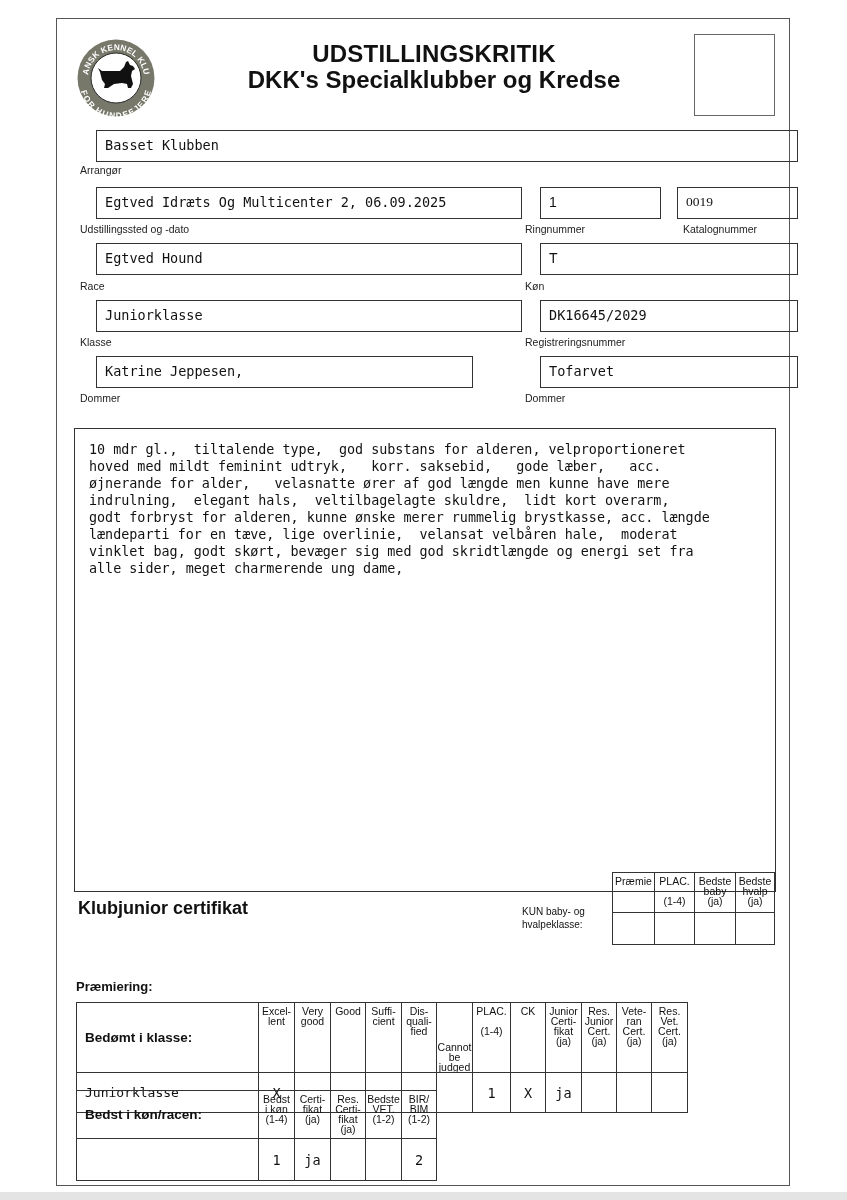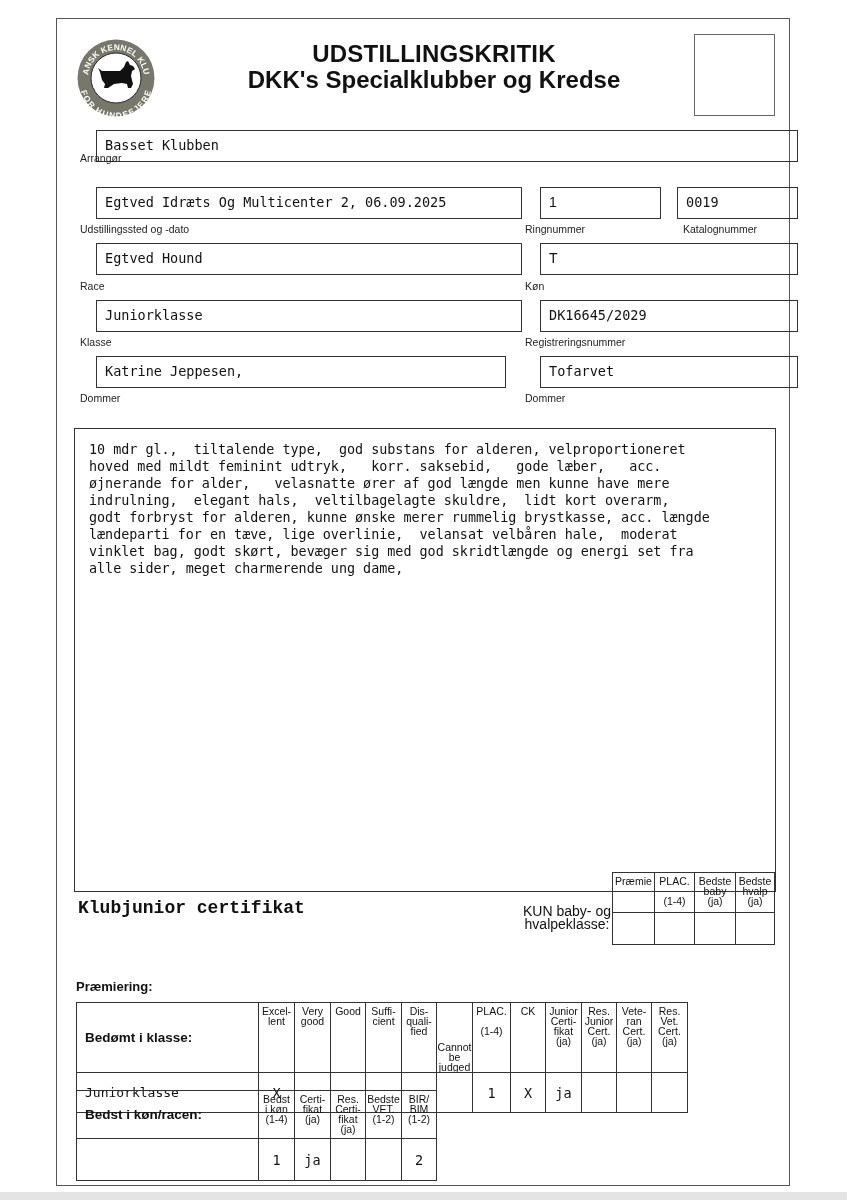--- a/index.html
+++ b/index.html
@@ -15,22 +15,22 @@
   .title1 { left:180px; top:40px; width:508px; text-align:center; font-weight:bold; font-size:24px; letter-spacing:0.2px; }
   .title2 { left:180px; top:66px; width:508px; text-align:center; font-weight:bold; font-size:24px; }
   .photo-box { left:694px; top:34px; width:81px; height:82px; border:1px solid #666; box-sizing:border-box; }
   .field { position:absolute; border:1.5px solid #333; box-sizing:border-box; height:32px; padding:6px 0 0 8px;
     font-family:"DejaVu Sans Mono", monospace; font-size:13.5px; color:#111; white-space:nowrap; overflow:hidden;margin-left:22px; }
   .field.sans { font-family:"Liberation Sans", sans-serif; font-size:14px; }
   .label { position:absolute; font-size:10.5px; color:#222; }
   .critique { left:74px; top:428px; width:702px; height:464px; border:1.5px solid #333; box-sizing:border-box; }
   .critique-text { position:absolute; left:14px; top:12px; width:680px; font-family:"DejaVu Sans Mono", monospace;
     font-size:13.4px; line-height:17px; white-space:pre; color:#111; }
-  .cert-title { left:78px; top:898px; font-family:Liberation Mono, monospace; font-weight:bold; font-size:18px; }
-  .kun-label { left:522px; top:905px; width:90px; font-size:14px; line-height:13px;text-align:center; }
+  .cert-title { left:78px; top:898px; font-family:Liberation Sans, sans-serif; font-weight:bold; font-size:18px; }
+  .kun-label { left:522px; top:905px; width:90px; font-size:10px; line-height:13px; }
   .premiering { left:76px; top:979px; font-weight:bold; font-size:13px; }
   table.grid { position:absolute; border-collapse:collapse; table-layout:fixed; }
   table.grid td { border:1px solid #333; padding:0; text-align:center; vertical-align:top; font-size:10.5px; line-height:10px; overflow:hidden; }
   table.grid td.val { vertical-align:middle; font-family:"DejaVu Sans Mono", monospace; font-size:13.5px; }
   table.grid td.rowlabel { text-align:left; vertical-align:middle; padding-left:8px; font-weight:bold; font-size:13.5px; }
   table.grid td.rowval { text-align:left; vertical-align:middle; padding-left:8px; font-family:"DejaVu Sans Mono", monospace; font-size:13px; }
   .hdr { display:block; padding-top:3px; }
   table.outer-thick { border:1.5px solid #333; }
 </style>
 </head>
@@ -57,44 +57,44 @@
       <path d="M24 34 L22 30 L26 33 L44 33 L48 29 L50 24 L52 23 L54 27 L57 28 L59 31 L56 33 L55 38 L57 46 L55 50 L52 50 L51 46 L46 45 L38 46 L32 50 L28 50 L29 46 L26 42 Z"></path>
     </g>
   </svg>
 </div>
 
 <div class="abs title1">UDSTILLINGSKRITIK</div>
 <div class="abs title2">DKK's Specialklubber og Kredse</div>
 <div class="abs photo-box"></div>
 
 <div class="field" style="left:74px;top:130px;width:702px;">Basset Klubben</div>
-<div class="label" style="left:80px;top:152px;">Arrangør</div>
+<div class="label" style="left:80px;top:164px;">Arrangør</div>
 
 <div class="field" style="left:74px;top:187px;width:426px;">Egtved Idræts Og Multicenter 2, 06.09.2025</div>
 <div class="label" style="left:80px;top:223px;">Udstillingssted og -dato</div>
 
 <div class="field sans" style="left:518px;top:187px;width:121px;">1</div>
 <div class="label" style="left:525px;top:223px;">Ringnummer</div>
 
-<div class="field" style="left:655px;top:187px;width:121px;">0019</div>
+<div class="field" style="left:655px;top:187px;width:121px;font-family:Liberation Serif, serif;">0019</div>
 <div class="label" style="left:662px;top:223px;margin-left:21px;">Katalognummer</div>
 
 <div class="field" style="left:74px;top:243px;width:426px;">Egtved Hound</div>
 <div class="label" style="left:80px;top:280px;">Race</div>
 
 <div class="field sans" style="left:518px;top:243px;width:258px;">T</div>
 <div class="label" style="left:525px;top:280px;">Køn</div>
 
 <div class="field" style="left:74px;top:300px;width:426px;">Juniorklasse</div>
 <div class="label" style="left:80px;top:336px;">Klasse</div>
 
 <div class="field" style="left:518px;top:300px;width:258px;">DK16645/2029</div>
 <div class="label" style="left:525px;top:336px;">Registreringsnummer</div>
 
-<div class="field" style="left:74px;top:356px;width:410px;">Katrine Jeppesen,</div>
+<div class="field" style="left:74px;top:356px;width:377px;">Katrine Jeppesen,</div>
 <div class="label" style="left:80px;top:392px;">Dommer</div>
 
 <div class="field" style="left:518px;top:356px;width:258px;">Tofarvet</div>
 <div class="label" style="left:525px;top:392px;">Dommer</div>
 
 <div class="abs critique">
   <div class="critique-text" id="critique-text"><div>10 mdr gl.,  tiltalende type,  god substans for alderen, velproportioneret</div><div>hoved med mildt feminint udtryk,   korr. saksebid,   gode læber,   acc.</div><div>øjnerande for alder,   velasnatte ører af god længde men kunne have mere</div><div>indrulning,  elegant hals,  veltilbagelagte skuldre,  lidt kort overarm,</div><div>godt forbryst for alderen, kunne ønske merer rummelig brystkasse, acc. længde</div><div>lændeparti for en tæve, lige overlinie,  velansat velbåren hale,  moderat</div><div>vinklet bag, godt skørt, bevæger sig med god skridtlængde og energi set fra</div><div>alle sider, meget charmerende ung dame,</div></div>
 </div>
 
 <div class="abs cert-title">Klubjunior certifikat</div>

